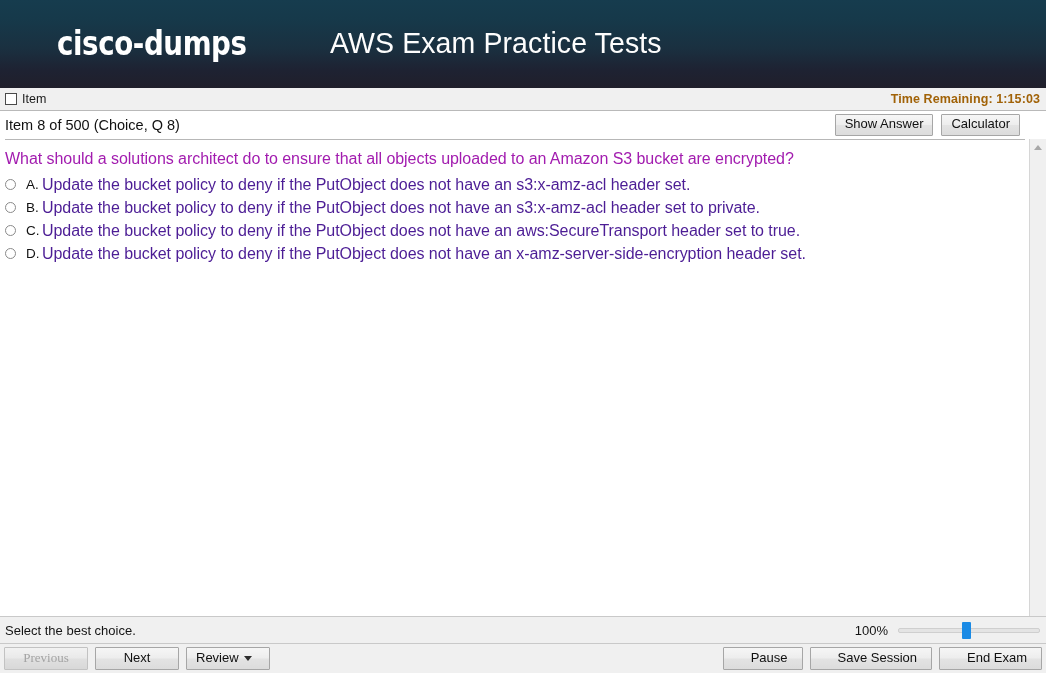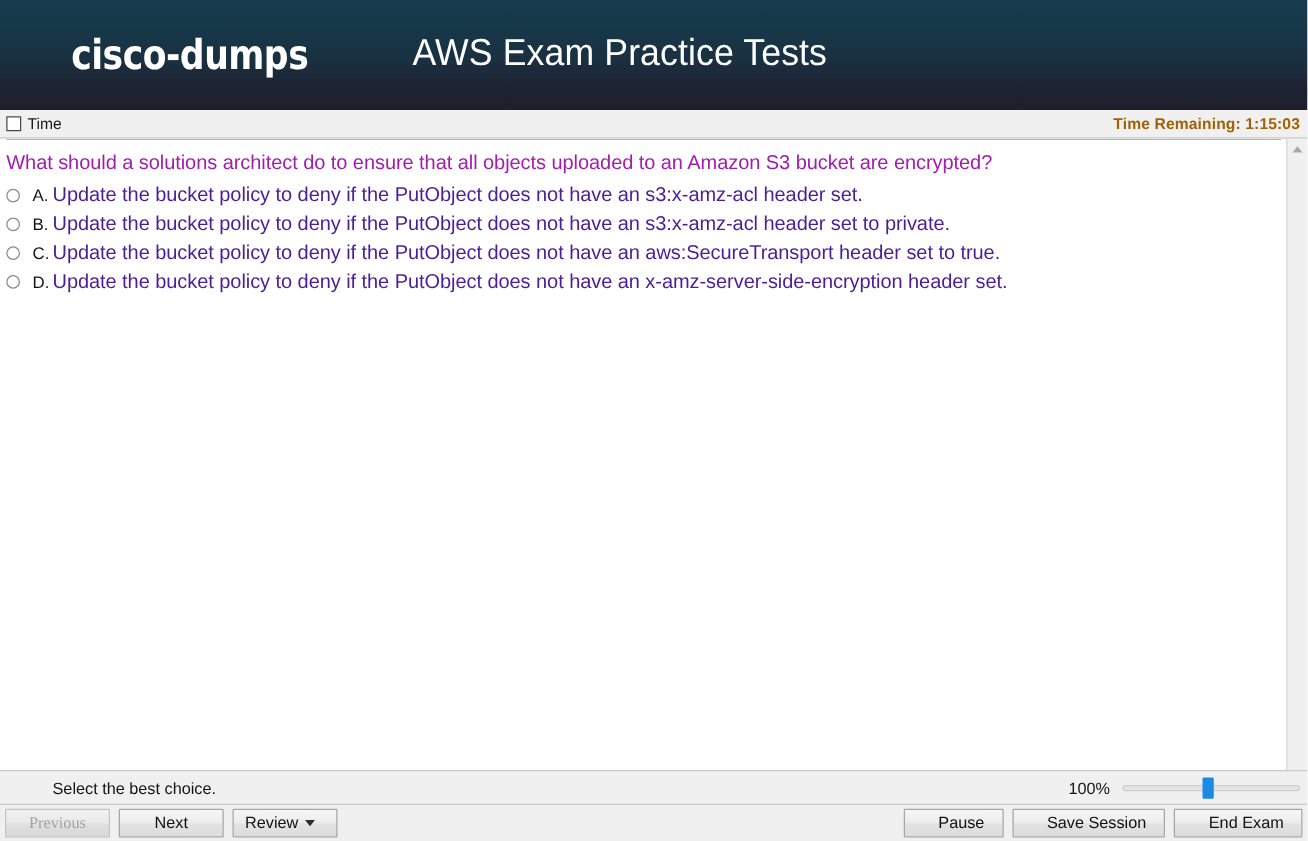--- a/index.html
+++ b/index.html
@@ -261,21 +261,20 @@
     border-top: 1px solid #c9c9c9;
     border-bottom: 1px solid #c9c9c9;
     display: flex;
     align-items: center;
     padding: 0 6px 0 5px;
     position: relative;
   }
   .status-text {
     font-size: 13px;
     color: #141414;
-    margin-left: 37px;
   }
   .zoom-group {
     margin-left: auto;
     display: flex;
     align-items: center;
     gap: 10px;
   }
   .zoom-pct {
     font-size: 13px;
     color: #141414;
@@ -337,25 +336,32 @@
 <div class="app">
 
   <div class="banner">
     <div class="logo">cisco-dumps</div>
     <div class="banner-title">AWS Exam Practice Tests</div>
   </div>
 
   <div class="markbar">
     <div class="mark-group">
       <span class="checkbox"></span>
-      <span class="mark-label">Time</span>
+      <span class="mark-label">Item</span>
     </div>
     <div class="timer">Time Remaining: 1:15:03</div>
   </div>
 
+  <div class="itembar">
+    <div class="item-title">Item 8 of 500 (Choice, Q 8)</div>
+    <div class="itembar-actions">
+      <button class="btn">Show Answer</button>
+      <button class="btn">Calculator</button>
+    </div>
+  </div>
 
   <div class="content-wrap">
     <div class="content">
       <div class="content-rule"></div>
       <div class="question">What should a solutions architect do to ensure that all objects uploaded to an Amazon S3 bucket are encrypted?</div>
       <div class="options">
 
         <div class="option">
           <span class="radio"></span>
           <span class="opt-letter">A.</span>

